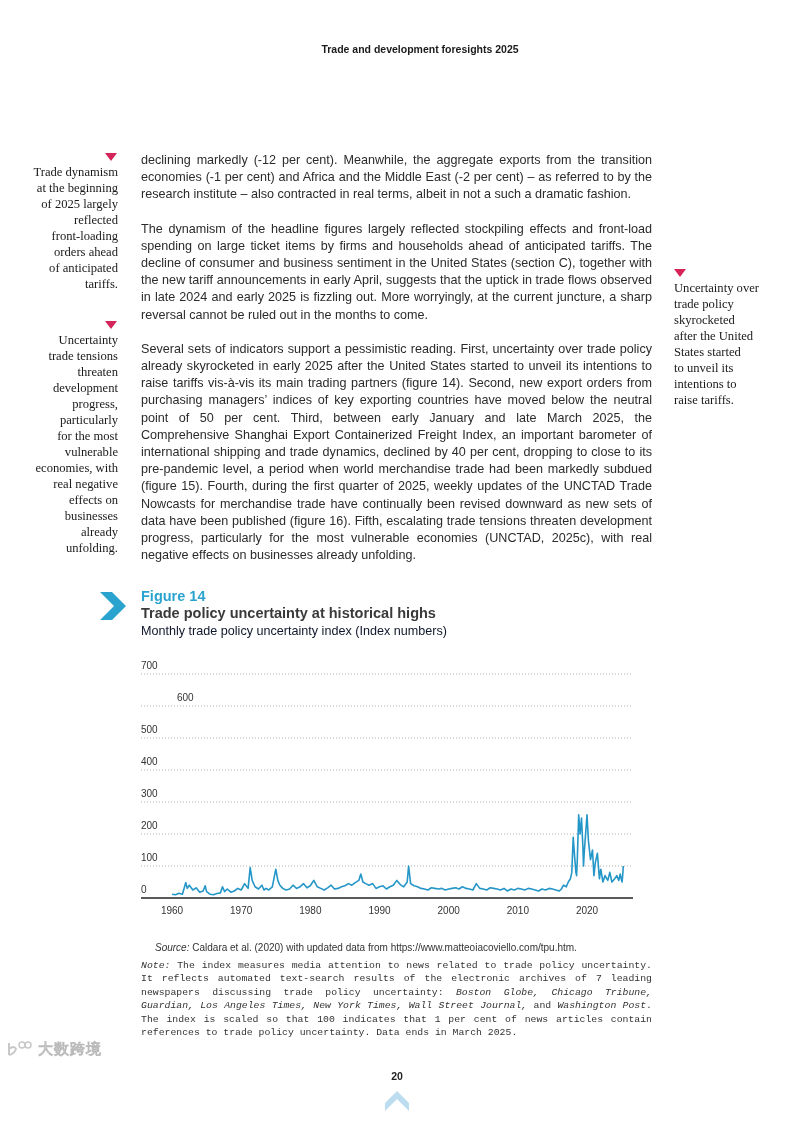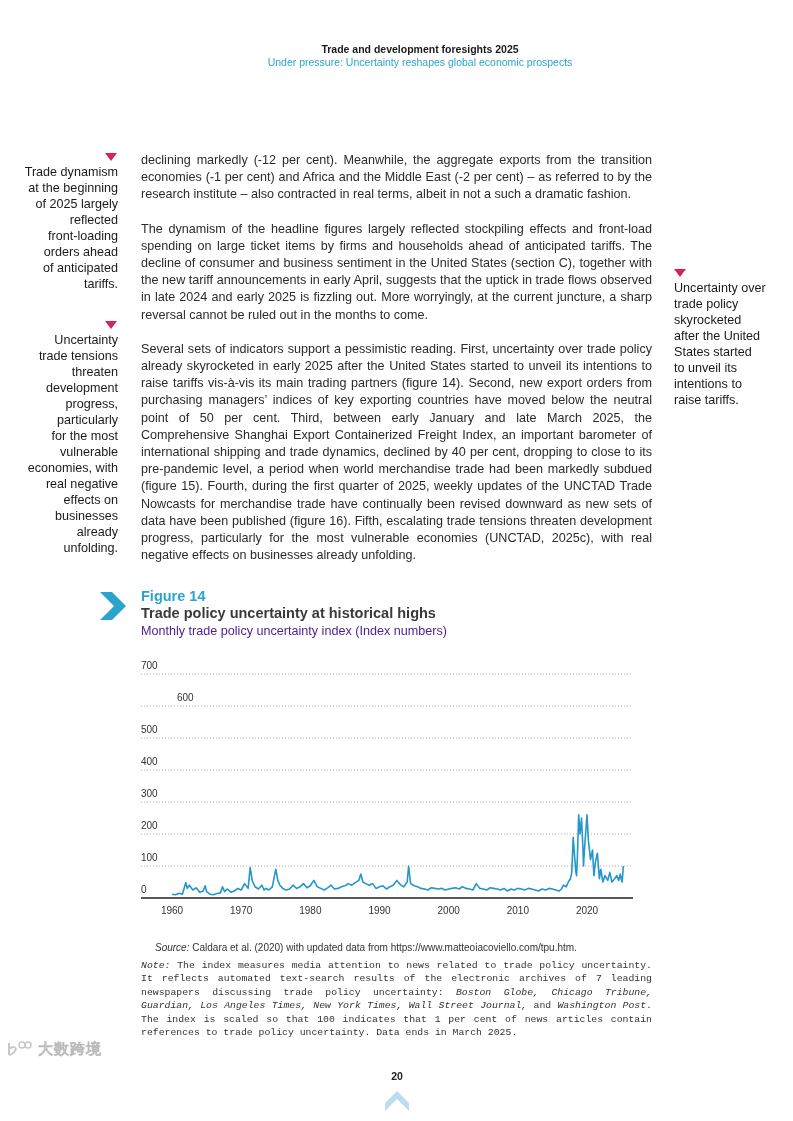--- a/index.html
+++ b/index.html
@@ -3,34 +3,34 @@
 <meta charset="utf-8">
 <style>
   * { box-sizing: border-box; margin: 0; padding: 0; }
   html, body { width: 793px; height: 1121px; background: #ffffff; overflow: hidden; }
   body { position: relative; font-family: "Liberation Sans", sans-serif; color: #222; }
 
   .header { position: absolute; top: 43px; left: 0; width: 793px; text-align: center; padding-left: 47px; }
   .header .title { font-size: 10.5px; font-weight: bold; color: #1a1a1a; line-height: 13px; }
   .header .subtitle { font-size: 10.5px; color: #2aa3cf; line-height: 13px; }
 
-  .margin-note { position: absolute; font-size: 12.6px; line-height: 16px; color: #1a1a1a; }
+  .margin-note { position: absolute; font-size: 12.6px; line-height: 16px; color: #1a1a1a; font-family: Liberation Serif, serif; }
   .margin-note.left { left: 8px; width: 110px; text-align: right; }
   .margin-note.right { left: 674px; width: 110px; text-align: left; }
   .tri { display: block; width: 0; height: 0; border-left: 6px solid transparent; border-right: 6px solid transparent; border-top: 8px solid #d6245a; margin-bottom: 3px; }
   .margin-note.left .tri { margin-left: auto; margin-right: 1px; }
 
   .body-text { position: absolute; left: 141px; width: 511px; font-size: 12.6px; line-height: 17.2px; color: #2b2b2b; text-align: justify; }
   .body-text p { margin-bottom: 17px; }
 
   .figure-head { position: absolute; left: 98px; top: 588px; }
   .chevron { position: absolute; left: 0; top: 3px; width: 30px; height: 30px; }
   .fig-label { position: absolute; left: 43px; top: 0; font-size: 14.5px; font-weight: bold; color: #2aa3cf; white-space: nowrap; line-height: 17px; }
   .fig-title { position: absolute; left: 43px; top: 17px; font-size: 14.5px; font-weight: bold; color: #3a3a3a; white-space: nowrap; line-height: 17px; }
-  .fig-sub { position: absolute; left: 43px; top: 35px; font-size: 12.6px; color: #4c1d95; white-space: nowrap; line-height: 16px; }
+  .fig-sub { position: absolute; left: 43px; top: 35px; font-size: 12.6px; color: #0f172a; white-space: nowrap; line-height: 16px; }
 
   .chart { position: absolute; left: 135px; top: 655px; width: 510px; height: 270px; }
   .chart svg { position: absolute; left: 0; top: 0; }
   .ylabel { position: absolute; left: 6px; font-size: 10px; color: #333; }
   .xlabel { position: absolute; top: 250px; font-size: 10px; color: #333; width: 40px; text-align: center; }
 
   .source { position: absolute; left: 155px; top: 941px; width: 511px; font-size: 10px; line-height: 13.4px; color: #333; }
   .note { position: absolute; left: 141px; top: 959px; width: 511px; font-size: 9.8px; line-height: 13.4px; color: #333; text-align: justify; font-family: Liberation Mono, monospace; }
   .source i, .note i { font-style: italic; }
 
@@ -39,21 +39,20 @@
 
   .watermark { position: absolute; left: 6px; top: 1040px; display: flex; gap: 6px; color: #c8c8c8; }
   .watermark .logo { width: 26px; height: 18px; }
   .watermark .wm-text { font-size: 15px; letter-spacing: 1px; color: #c6c6c6; font-weight: bold; -webkit-text-stroke: 0.4px #bbb; color: transparent; }
 </style>
 </head>
 <body>
 
 <div class="header">
   <div class="title">Trade and development foresights 2025</div>
-  <div class="subtitle">Under pressure: Uncertainty reshapes global economic prospects</div>
 </div>
 
 <div class="margin-note left" style="top:153px;">
   <span class="tri"></span>
   <div>
       <div>Trade dynamism</div>
       <div>at the beginning</div>
       <div>of 2025 largely</div>
       <div>reflected</div>
       <div>front-loading</div>

